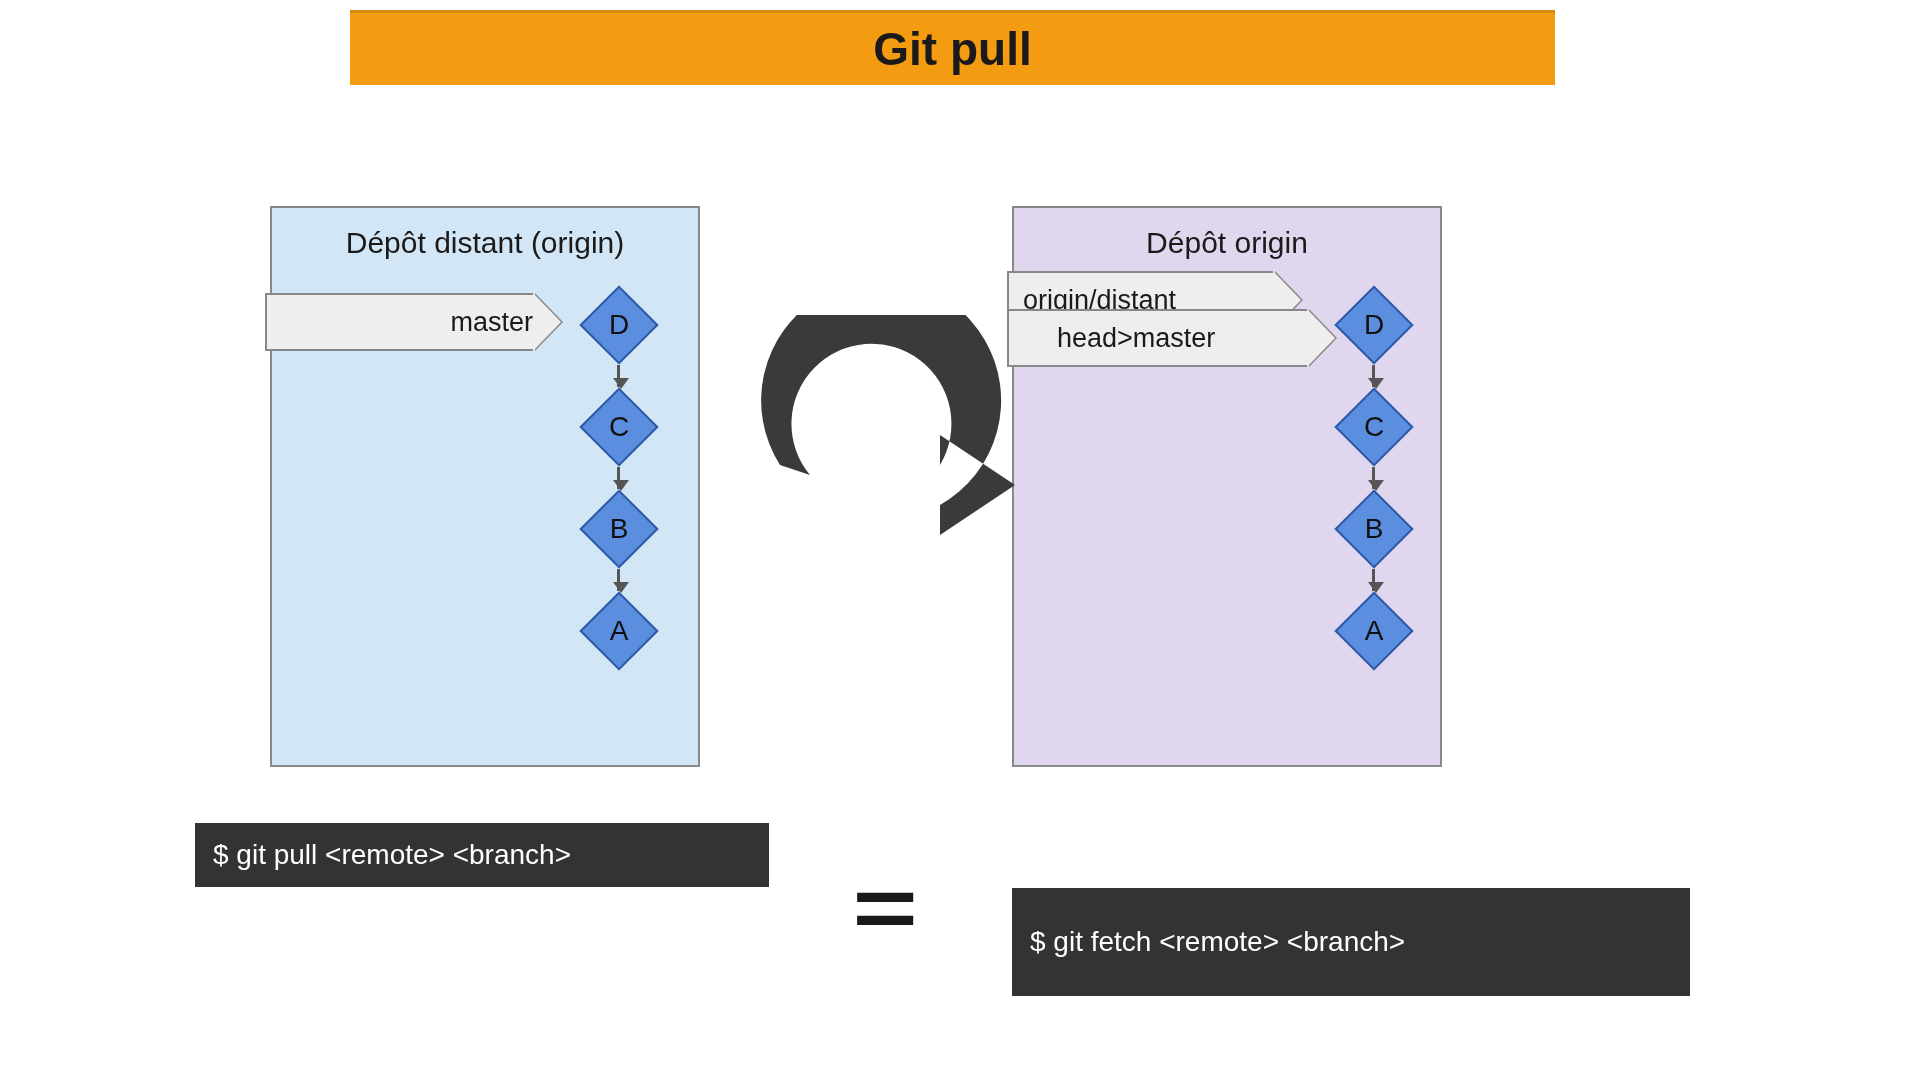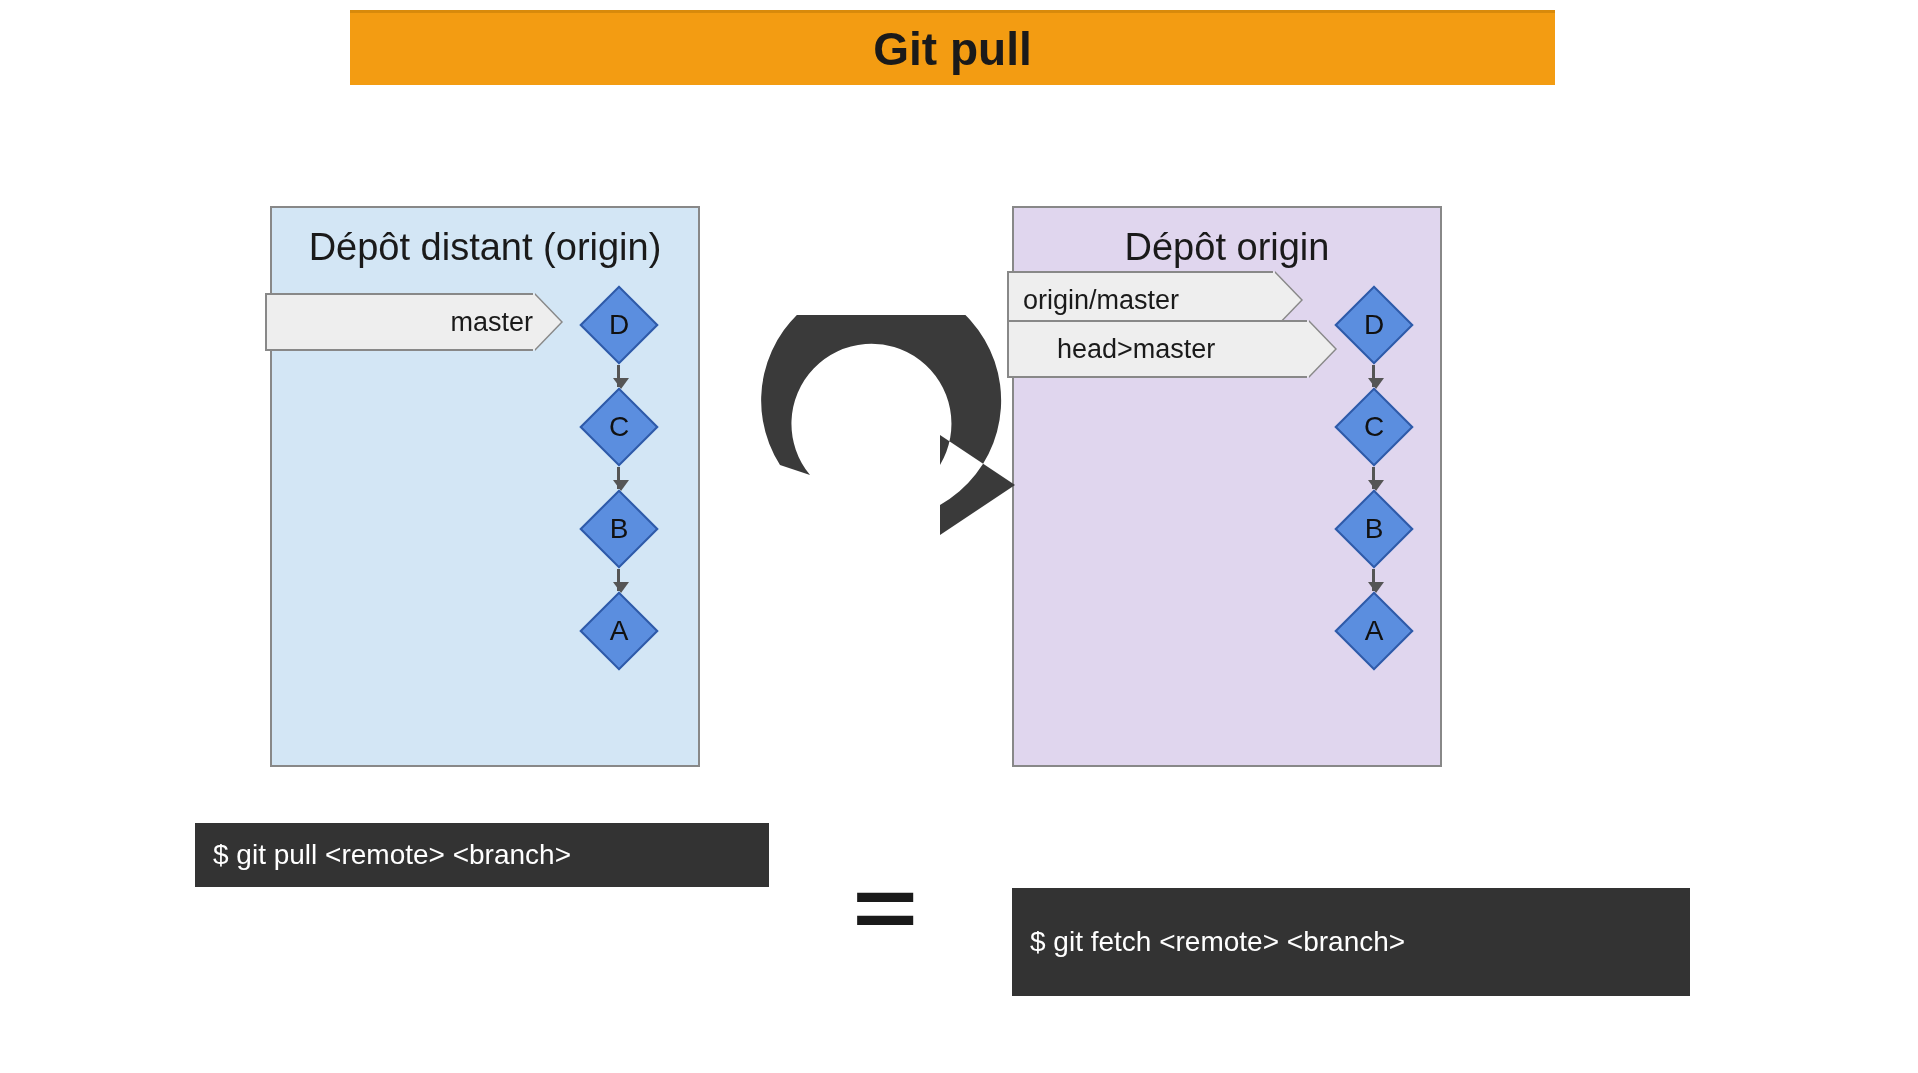--- a/index.html
+++ b/index.html
@@ -14,21 +14,21 @@
 
   
   .repo-box{
     position:absolute;top:206px;width:426px;height:557px;
     border:2px solid #888;
   }
   .repo-remote{left:270px;background:#d3e6f5;}
   .repo-local {left:1012px;background:#e0d6ee;}
   .repo-title{
     position:absolute;top:18px;left:0;right:0;text-align:center;
-    font-size:38px;color:#1a1a1a;
+    font-size:30px;color:#1a1a1a;
   }
 
   
   .diamond{
     position:absolute;width:52px;height:52px;
     background:#5b8edf;border:2px solid #2f5aa8;
     transform:rotate(45deg);
   }
   .diamond span{
     position:absolute;left:50%;top:50%;
@@ -66,21 +66,21 @@
   }
   .tag::after{
     content:"";position:absolute;right:-28px;top:-2px;width:0;height:0;
     border-top:29px solid transparent;
     border-bottom:29px solid transparent;
     border-left:28px solid #eeeeee;
     filter:drop-shadow(2px 0 0 #888);
   }
   .tag-master{left:-7px;top:85px;width:252px;justify-content:flex-end;}
   .tag-origin {left:-7px;top:63px;width:250px;}
-  .tag-head   {left:-7px;top:112px;width:250px;padding-left:48px;}
+  .tag-head   {left:-7px;top:101px;width:250px;padding-left:48px;}
 
   
   .pull-arrow{
     position:absolute;left:760px;top:315px;width:270px;height:220px;
   }
   .pull-label{
     position:absolute;left:800px;top:418px;
     font-size:28px;color:#fff;
   }
 
@@ -125,21 +125,21 @@
   <div class="downarrow a01"></div>
   <div class="diamond d0">
       <span>A</span>
     </div>
 </div>
 
 <div class="repo-box repo-local">
   <div class="repo-title">Dépôt origin</div>
 
   <div class="tag tag-origin">
-    <span>origin/master</span>
+    <span>origin/distant</span>
   </div>
   <div class="tag tag-head">
     <span>head&gt;master</span>
   </div>
 
   <div class="diamond d3">
       <span>D</span>
     </div>
   <div class="downarrow a23"></div>
   <div class="diamond d2">

